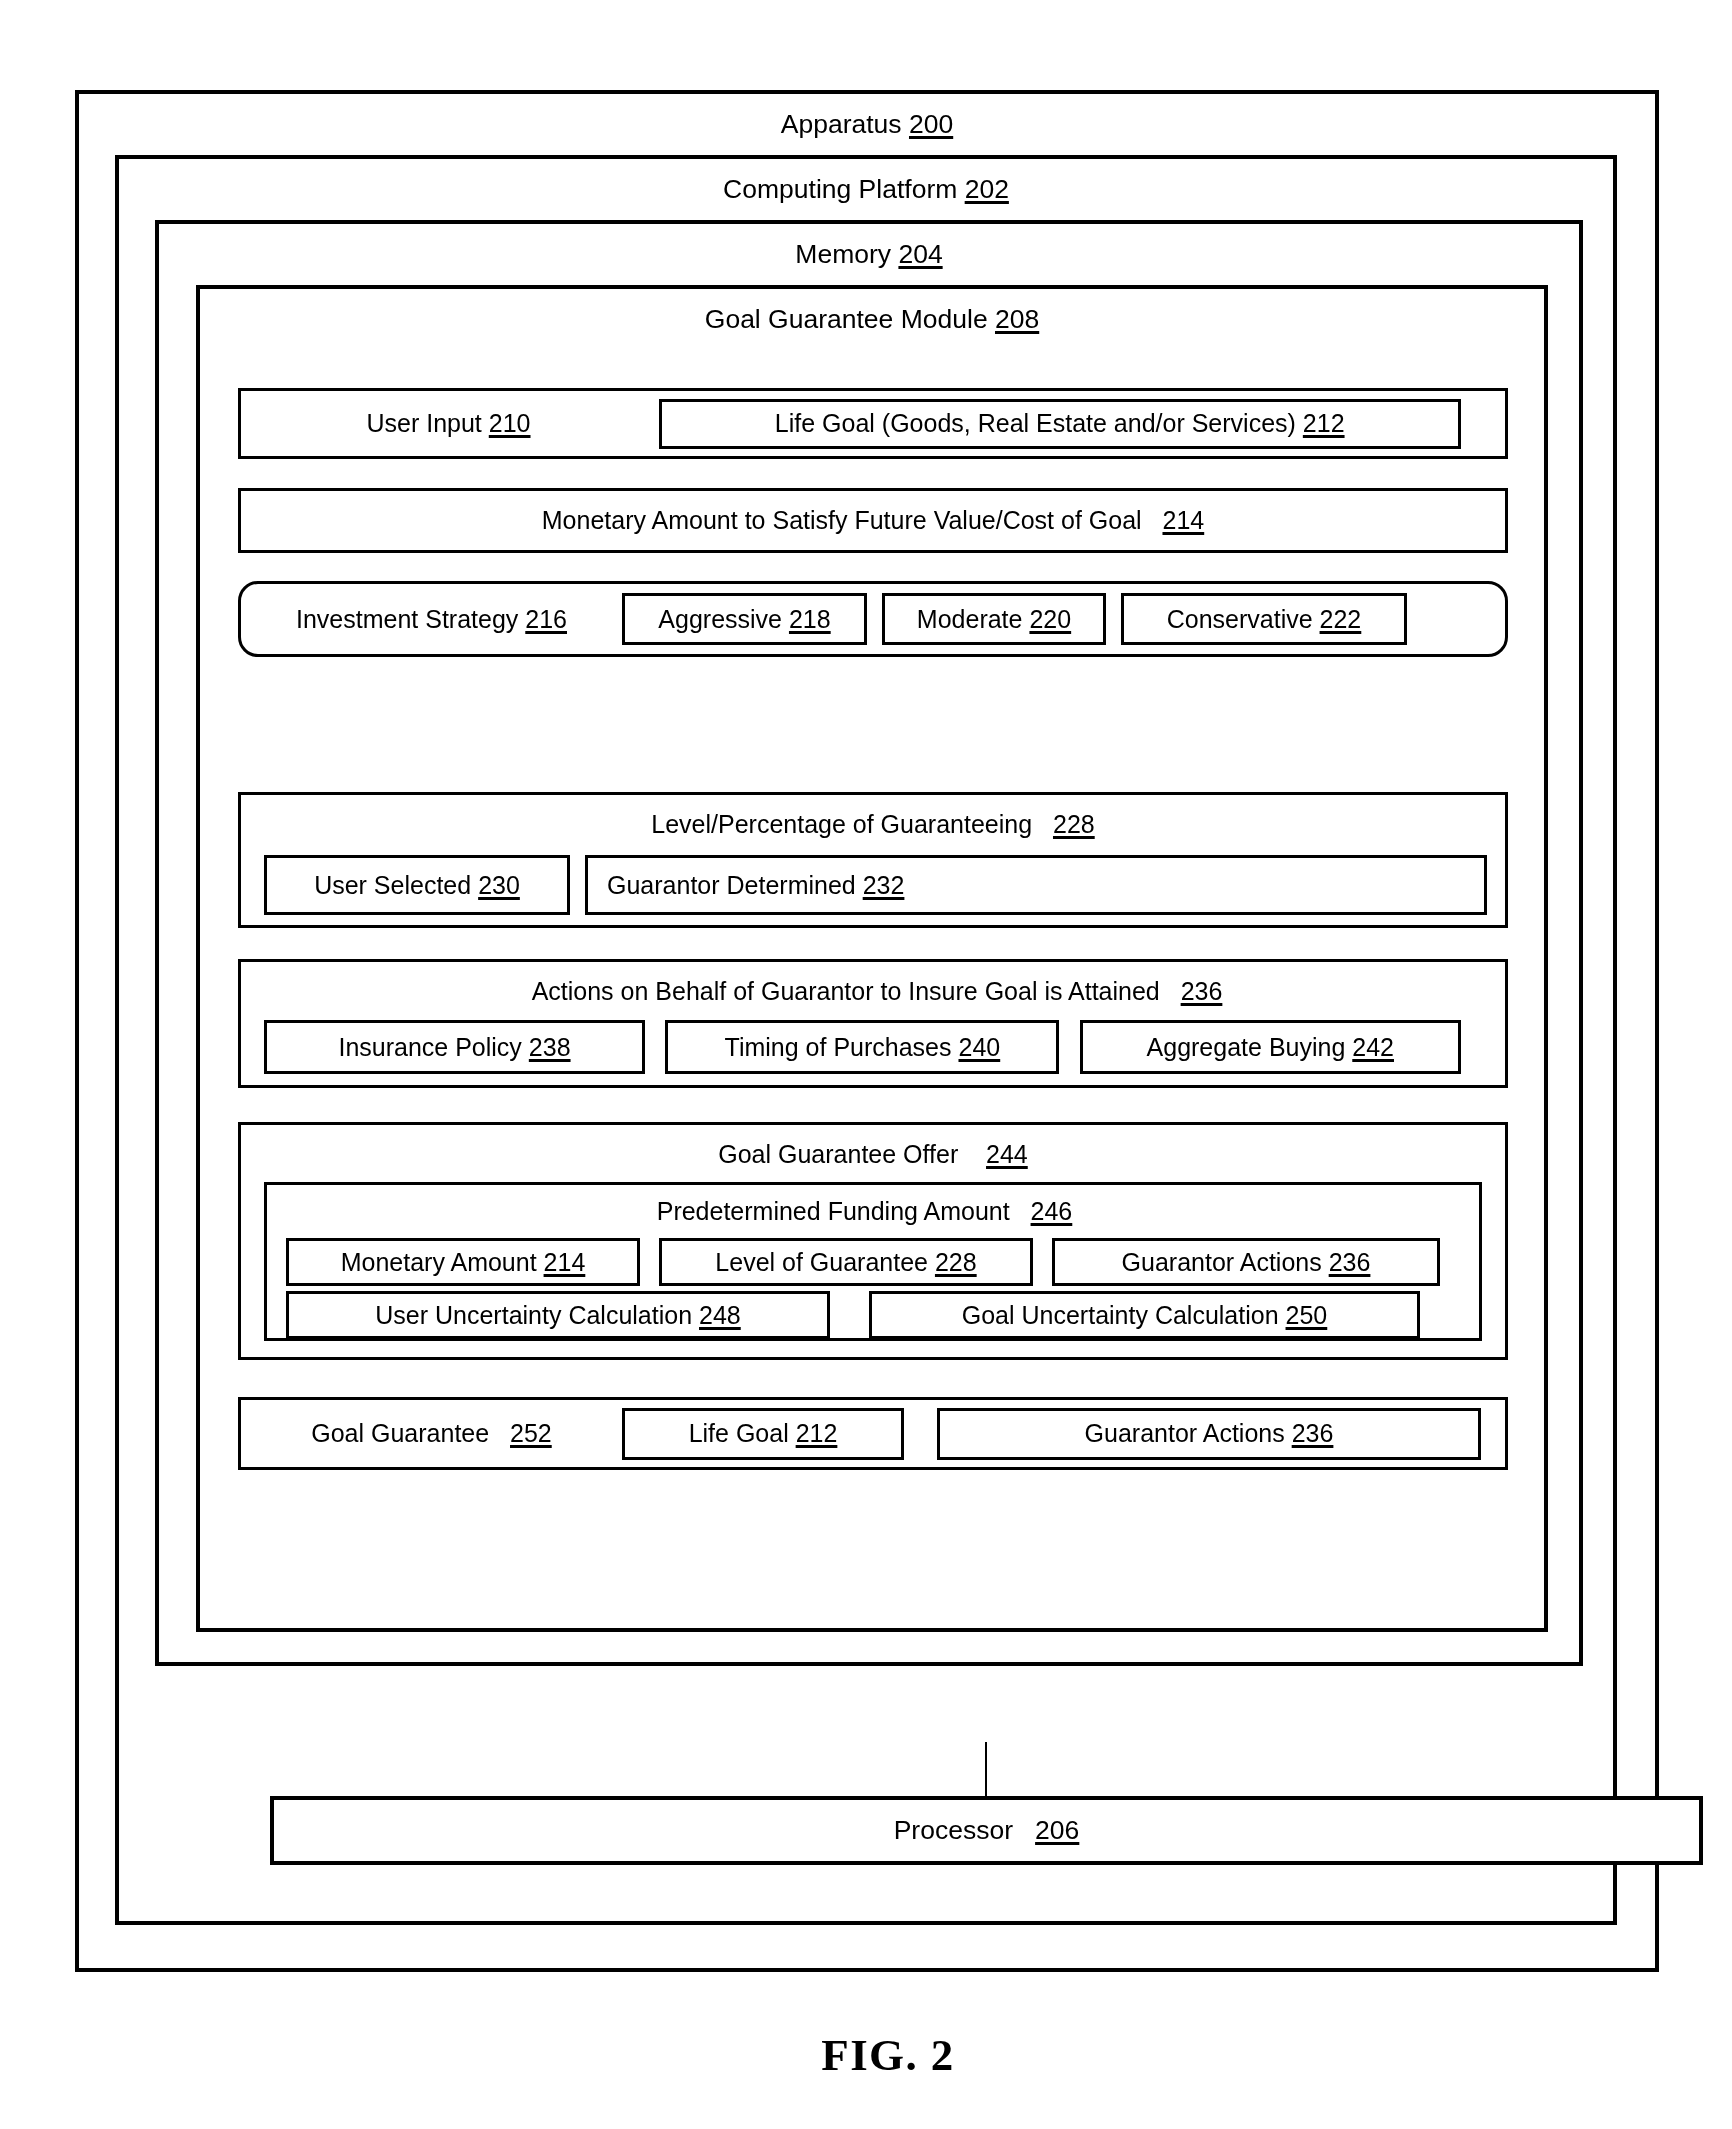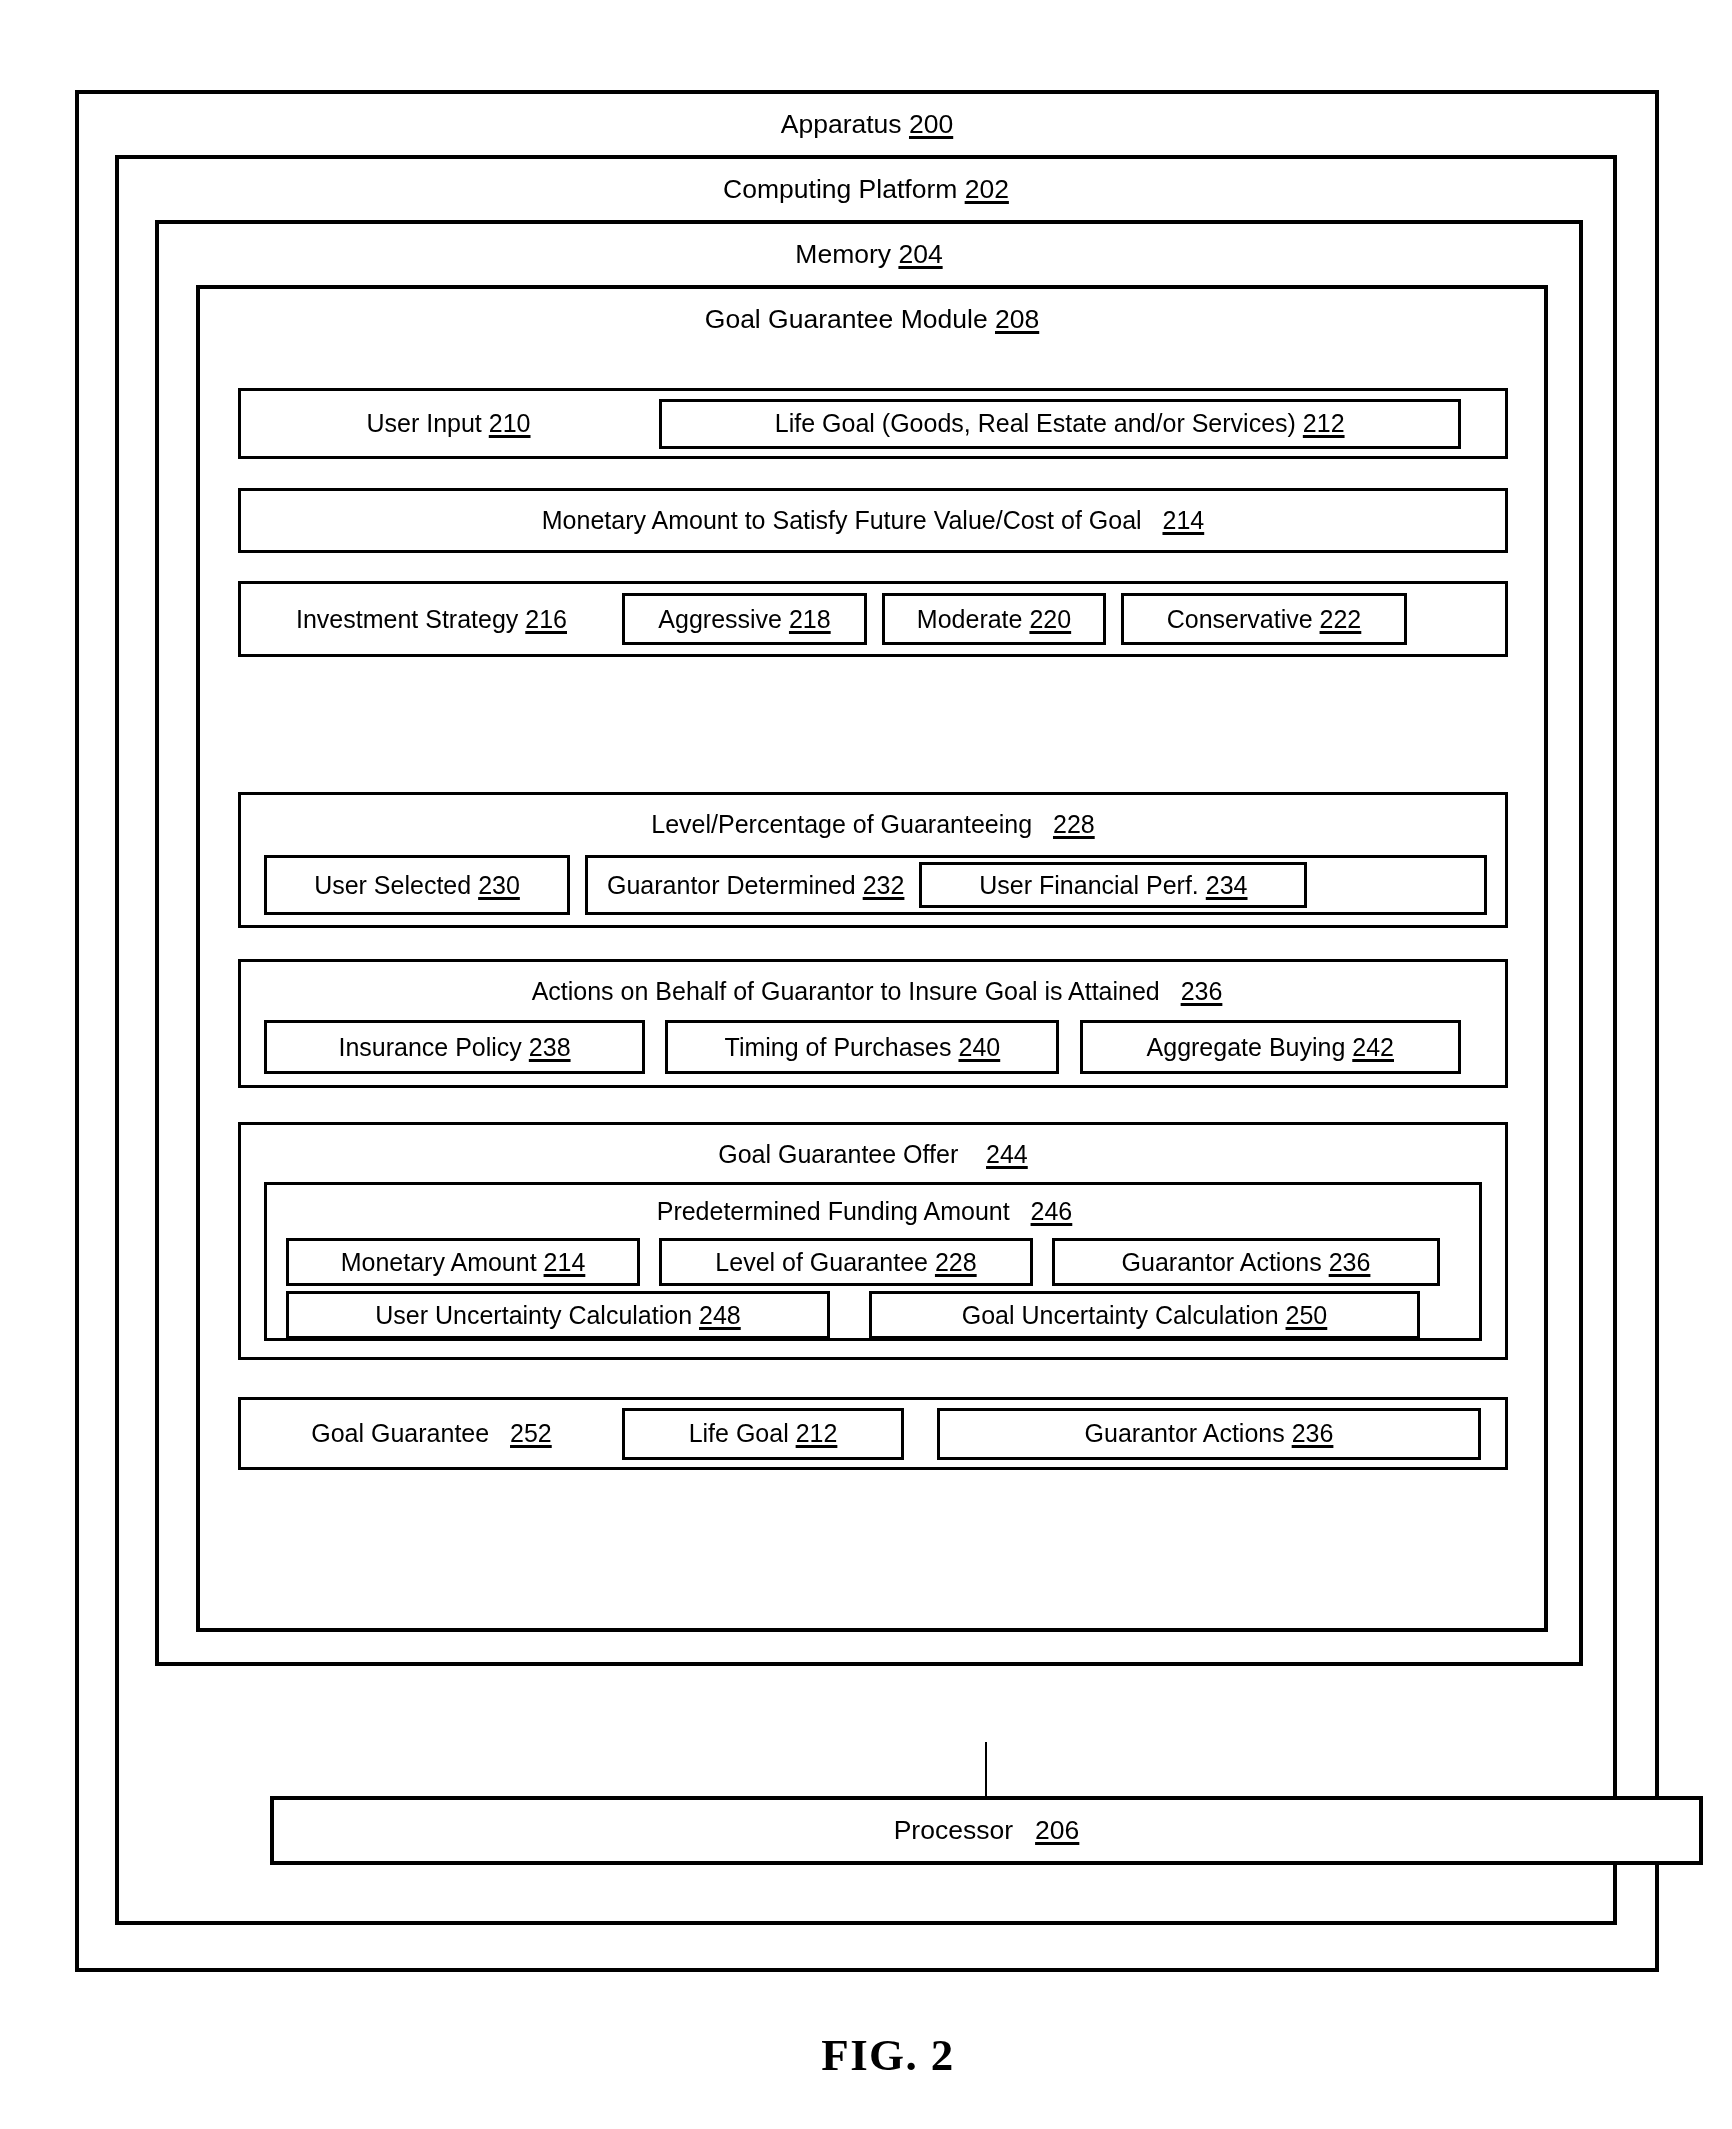--- a/index.html
+++ b/index.html
@@ -140,20 +140,21 @@
     align-items: center;
     justify-content: center;
   }
 
   
   #row-strategy {
     top: 292px;
     height: 76px;
     display: flex;
     align-items: center;
+    border-radius: 20px;
   }
   #row-strategy .lbl-216 {
     width: 381px;
     text-align: center;
   }
   #row-strategy .box-218 { height: 52px; flex: 0 0 245px; }
   #row-strategy .box-220 { height: 52px; flex: 0 0 224px; margin-left: 15px; }
   #row-strategy .box-222 { height: 52px; flex: 0 0 286px; margin-left: 15px; }
 
   
@@ -422,25 +423,20 @@
               <span class="u">228</span>
             </div>
             <div class="inner">
               <div class="subbox box-230">
                 <span>User Selected</span>
                 <span>&nbsp;</span>
                 <span class="u">230</span>
               </div>
               <div class="subbox box-232">
                 <span class="lbl-232"><span>Guarantor Determined</span><span>&nbsp;</span><span class="u">232</span></span>
-                <div class="subbox box-234">
-                  <span>User Financial Perf.</span>
-                  <span>&nbsp;</span>
-                  <span class="u">234</span>
-                </div>
               </div>
             </div>
           </div>
 
           <div id="row-actions" class="row">
             <div class="hdr">
               <span>Actions on Behalf of Guarantor to Insure Goal is Attained</span>
               <span>&nbsp;</span>
               <span class="u">236</span>
             </div>

